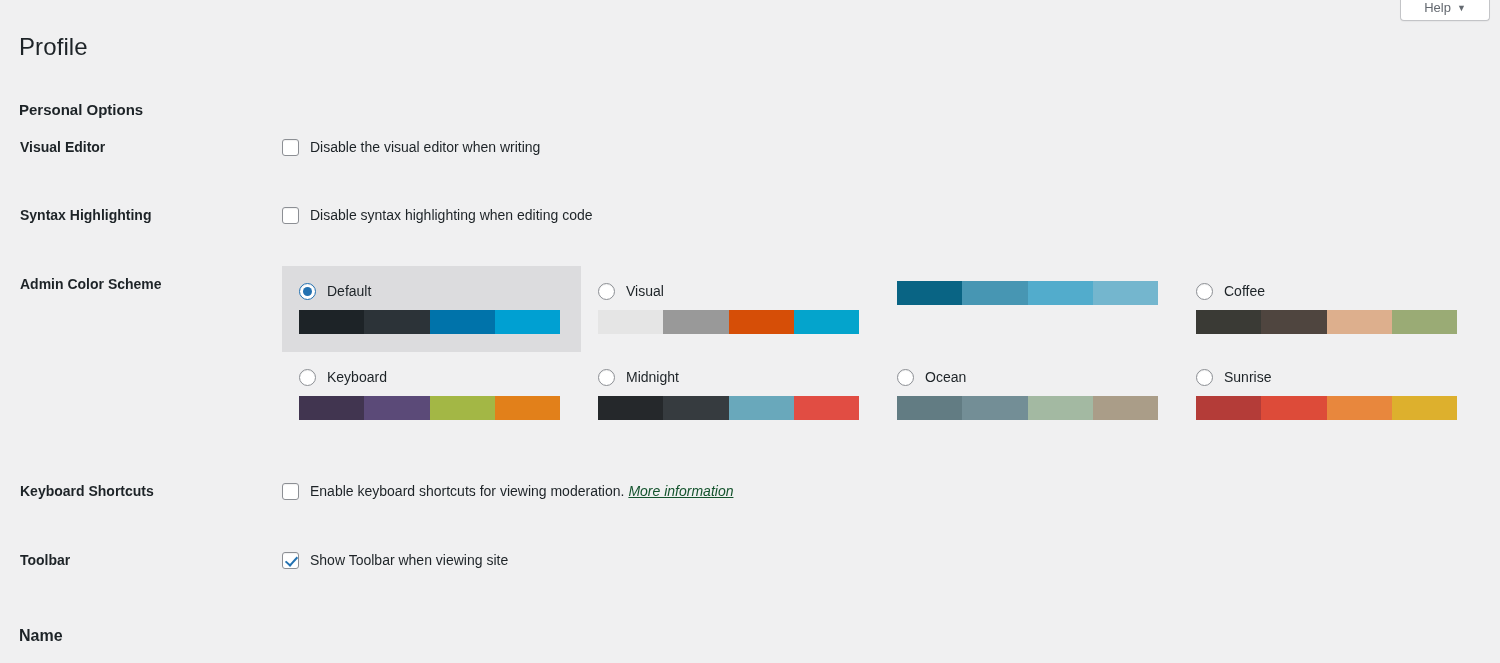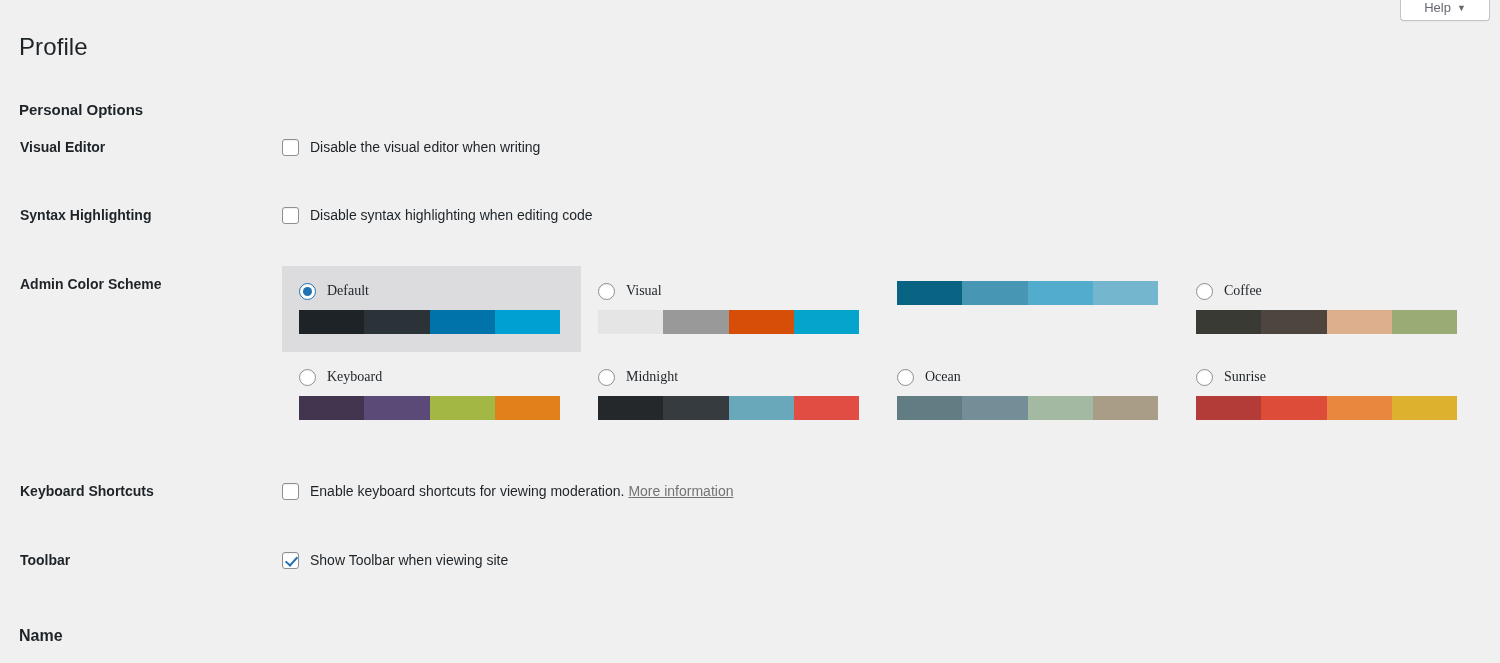--- a/index.html
+++ b/index.html
@@ -120,37 +120,37 @@
     left: 5px;
     top: 1px;
     width: 5px;
     height: 10px;
     border: solid #2271b1;
     border-width: 0 2px 2px 0;
     transform: rotate(42deg);
   }
   .cb-text { display: inline-block; }
   .cb-link {
-    color: #737373;
+    color: #14532d;
     text-decoration: underline;
     margin-left: 4px;
     cursor: pointer;
+    font-style: italic;
   }
 
   
   .scheme-grid {
     position: absolute;
     left: 282px;
     top: 266px;
     width: 1200px;
   }
   .scheme-row {
     display: flex;
     height: 86px;
-    font-family: Liberation Serif, serif;
   }
   .scheme-item {
     width: 299px;
     padding: 15px 17px 0 17px;
     position: relative;
   }
   .scheme-item.selected {
     background: #dcdcde;
   }
   .scheme-head {

